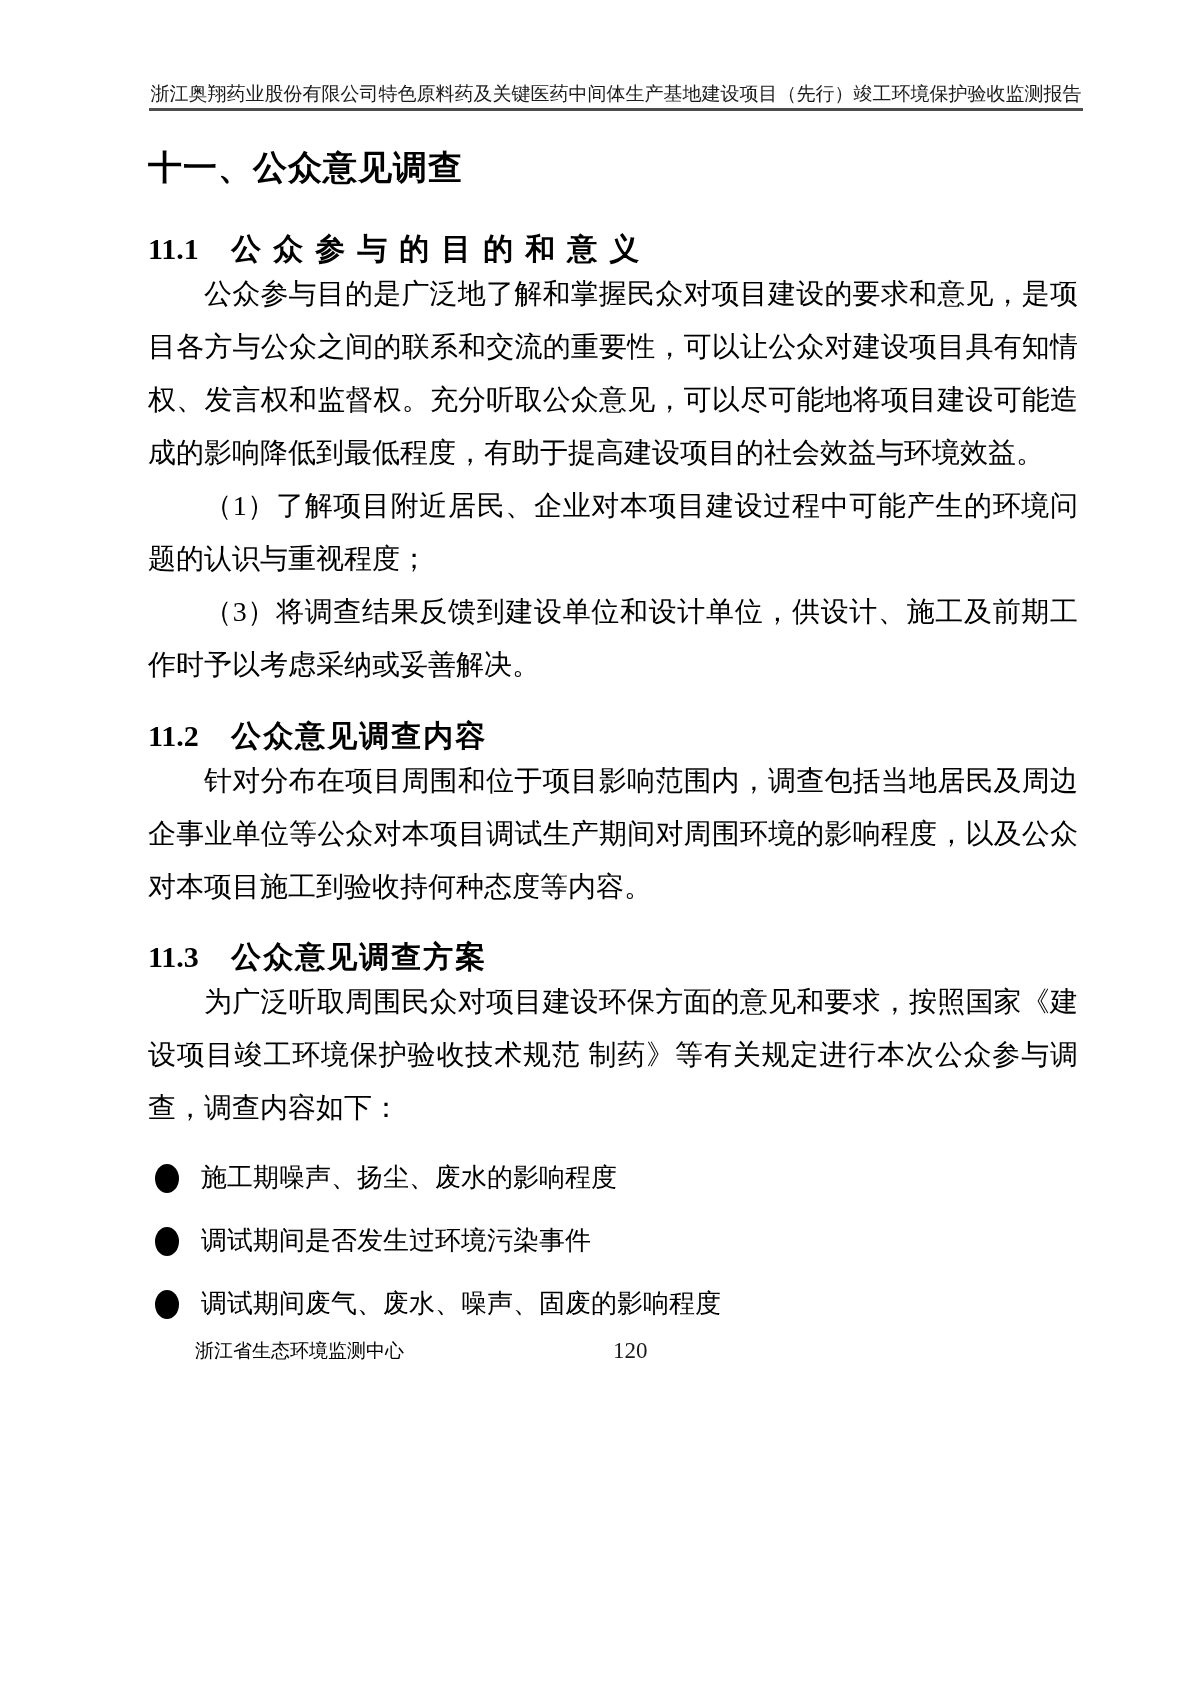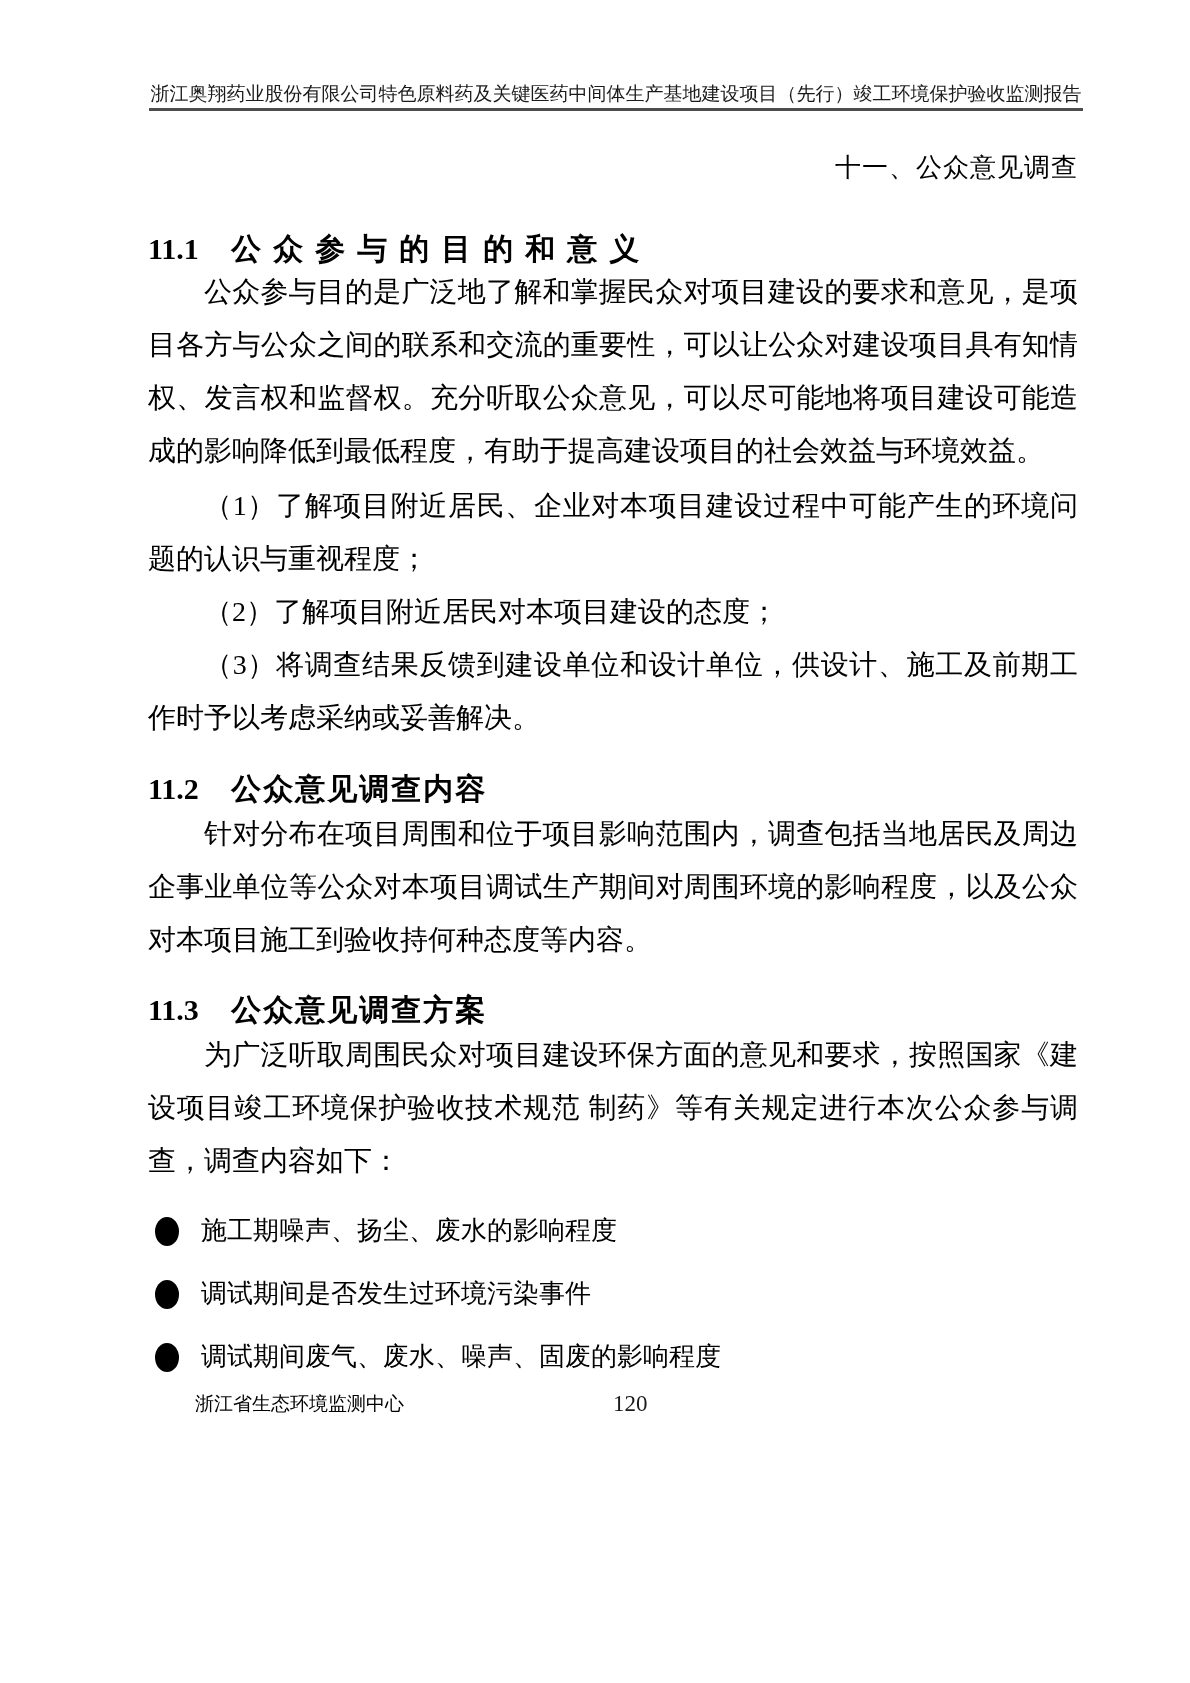--- a/index.html
+++ b/index.html
@@ -35,24 +35,24 @@
   }
   
   .content {
     position: absolute;
     top: 0;
     left: 133px;
     width: 930px;
   }
   .doc-title {
     margin: 147px 0 0 0;
-    text-align: right;
-    font-size: 26px;
+    text-align: left;
+    font-size: 34px;
     line-height: 42px;
-    font-weight: normal;
+    font-weight: bold;
     letter-spacing: 1px;
   }
   h2.sec-heading {
     margin: 0;
     font-size: 30px;
     line-height: 36px;
     font-weight: bold;
     white-space: nowrap;
   }
   h2.h-111 { margin-top: 42px; }
@@ -62,21 +62,21 @@
   .wide-cjk { letter-spacing: 12px; text-align: center; }
   .tight-cjk { letter-spacing: 2px; }
   p.body-para {
     margin: 0;
     font-size: 28px;
     line-height: 53px;
     text-align: justify;
     text-justify: inter-ideograph;
     text-indent: 56px;
   }
-  .mt-para1 { margin-top: 15px; font-family: Liberation Mono, monospace; }
+  .mt-para1 { margin-top: 15px; }
   .mt-para2 { margin-top: 5px; }
   .mt-para3 { margin-top: 4px; }
   .mt-para4 { margin-top: 2px; }
   .mt-para5 { margin-top: 3px; }
   .mt-para6 { margin-top: 10px; }
   ul.bullet-list {
     list-style: none;
     margin: 23px 0 0 0;
     padding: 0;
   }
@@ -131,21 +131,20 @@
 
     <h1 class="doc-title">十一、公众意见调查</h1>
 
     <section>
       <h2 class="sec-heading h-111">
         <span class="sec-num">11.1</span>
         <span class="wide-cjk">公众参与的目的和意义</span>
       </h2>
       <p class="body-para mt-para1">公众参与目的是广泛地了解和掌握民众对项目建设的要求和意见，是项目各方与公众之间的联系和交流的重要性，可以让公众对建设项目具有知情权、发言权和监督权。充分听取公众意见，可以尽可能地将项目建设可能造成的影响降低到最低程度，有助于提高建设项目的社会效益与环境效益。</p>
       <p class="body-para mt-para2">（1）了解项目附近居民、企业对本项目建设过程中可能产生的环境问题的认识与重视程度；</p>
-      <p class="body-para mt-para3">（2）了解项目附近居民对本项目建设的态度；</p>
       <p class="body-para mt-para4">（3）将调查结果反馈到建设单位和设计单位，供设计、施工及前期工作时予以考虑采纳或妥善解决。</p>
     </section>
 
     <section>
       <h2 class="sec-heading h-112">
         <span class="sec-num">11.2</span>
         <span class="tight-cjk">公众意见调查内容</span>
       </h2>
       <p class="body-para mt-para5">针对分布在项目周围和位于项目影响范围内，调查包括当地居民及周边企事业单位等公众对本项目调试生产期间对周围环境的影响程度，以及公众对本项目施工到验收持何种态度等内容。</p>
     </section>

